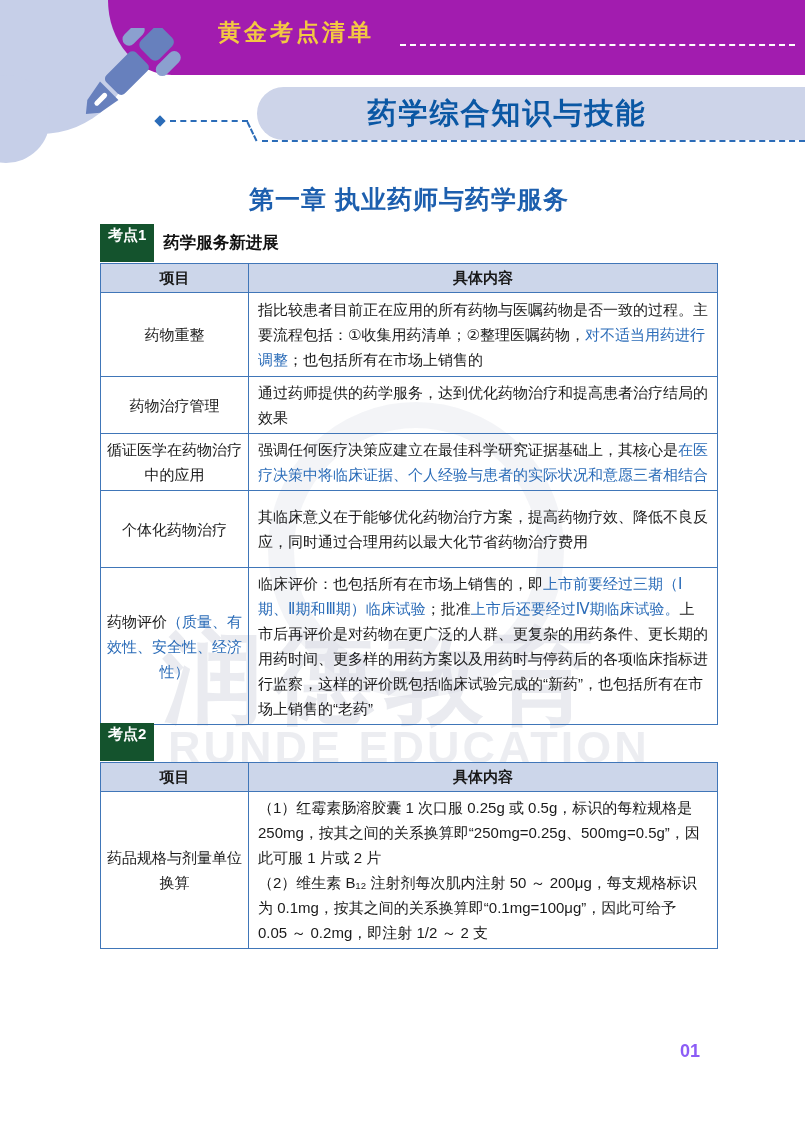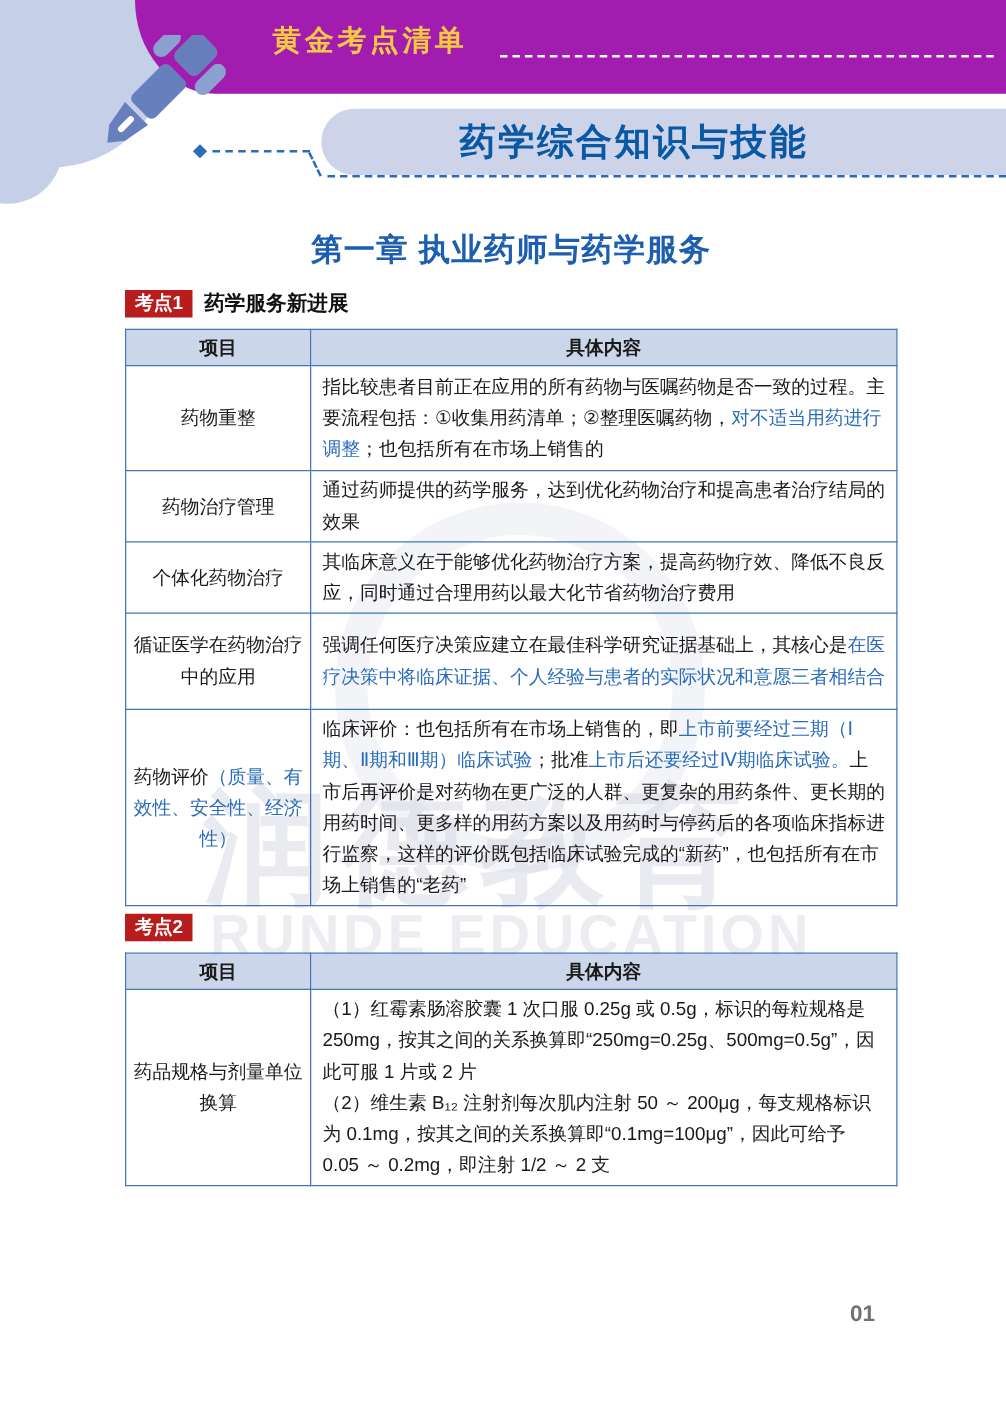--- a/index.html
+++ b/index.html
@@ -36,41 +36,41 @@
   
   .watermark{position:absolute;z-index:0;pointer-events:none;color:#c9cdd8;font-weight:bold;}
   .wm-cn{left:163px;top:612px;font-size:100px;letter-spacing:10px;opacity:.38;}
   .wm-en{left:168px;top:722px;font-size:45px;letter-spacing:3px;opacity:.34;}
   .wm-ring{position:absolute;left:268px;top:402px;width:244px;height:244px;border-radius:50%;
     border:26px solid #d3d8e3;opacity:.28;z-index:0;pointer-events:none;}
   
   .content{position:absolute;left:100px;width:618px;z-index:1;}
   .chapter{top:183px;text-align:center;font-size:25px;font-weight:bold;color:#1d5fae;letter-spacing:1px;}
   .section-head{display:flex;align-items:center;height:26px;margin-bottom:7px;}
-  .badge{background:#b91c1c;color:#ffffff;font-size:15px;font-weight:bold;padding:3px 8px 4px 8px;line-height:1;}
+  .badge{background:#14532d;color:#ffffff;font-size:15px;font-weight:bold;padding:3px 8px 20px 8px;line-height:1;}
   .section-label{margin-left:9px;font-size:16.5px;font-weight:bold;color:#111111;}
   #section-1{top:230px;}
   #section-2{top:729px;}
   table{border-collapse:collapse;width:618px;table-layout:fixed;background:transparent;}
   col.c1{width:148px;}
   th,td{border:1.6px solid #4076b8;font-size:15px;overflow:hidden;}
   th{background:#ccd6ea;height:28px;font-weight:bold;color:#1a1a1a;text-align:center;padding:0;}
   td{vertical-align:middle;line-height:25px;padding:3px 9px;}
   td.col-item{text-align:center;padding:3px 4px;}
   td.col-content p{margin:0;}
   .hl{color:#2b6cb8;}
   
   .tbl-0 tbody tr:nth-child(1) td{height:77px;}
   .tbl-0 tbody tr:nth-child(2) td{height:48px;}
   .tbl-0 tbody tr:nth-child(3) td{height:50px;}
   .tbl-0 tbody tr:nth-child(4) td{height:70px;}
   .tbl-0 tbody tr:nth-child(5) td{height:48px;}
   .tbl-0 tbody tr:nth-child(6) td{height:140px;}
   .tbl-1 tbody tr:nth-child(1) td{height:142px;}
-  .footer-num{position:absolute;left:680px;top:1041px;font-size:18px;font-weight:bold;color:#737373;z-index:1;text-align:center;}
+  .footer-num{position:absolute;left:680px;top:1041px;font-size:18px;font-weight:bold;color:#8b5cf6;z-index:1;text-align:center;}
 </style>
 </head>
 <body>
 
 <div class="circle circle-big"></div>
 <div class="circle circle-small"></div>
 
 <div class="banner-light">
   <div class="title">药学综合知识与技能</div>
 </div>
@@ -124,29 +124,29 @@
             <p><span>指比较患者目前正在应用的所有药物与医嘱药物是否一致的过程。主要流程包括：①收集用药清单；②整理医嘱药物，</span><span class="hl">对不适当用药进行调整</span><span>；也包括所有在市场上销售的</span></p>
           </td>
         </tr>
         <tr>
           <td class="col-item"><span>药物治疗管理</span></td>
           <td class="col-content">
             <p><span>通过药师提供的药学服务，达到优化药物治疗和提高患者治疗结局的效果</span></p>
           </td>
         </tr>
         <tr>
+          <td class="col-item"><span>循证医学在药物治疗中的应用</span></td>
+          <td class="col-content">
+            <p><span>强调任何医疗决策应建立在最佳科学研究证据基础上，其核心是</span><span class="hl">在医疗决策中将临床证据、个人经验与患者的实际状况和意愿三者相结合</span></p>
+          </td>
+        </tr>
+        <tr>
           <td class="col-item"><span>个体化药物治疗</span></td>
           <td class="col-content">
             <p><span>其临床意义在于能够优化药物治疗方案，提高药物疗效、降低不良反应，同时通过合理用药以最大化节省药物治疗费用</span></p>
-          </td>
-        </tr>
-        <tr>
-          <td class="col-item"><span>循证医学在药物治疗中的应用</span></td>
-          <td class="col-content">
-            <p><span>强调任何医疗决策应建立在最佳科学研究证据基础上，其核心是</span><span class="hl">在医疗决策中将临床证据、个人经验与患者的实际状况和意愿三者相结合</span></p>
           </td>
         </tr>
         <tr>
           <td class="col-item"><span>药物评价</span><span class="hl">（质量、有效性、安全性、经济性）</span></td>
           <td class="col-content">
             <p><span>临床评价：也包括所有在市场上销售的，即</span><span class="hl">上市前要经过三期（Ⅰ期、Ⅱ期和Ⅲ期）临床试验</span><span>；批准</span><span class="hl">上市后还要经过Ⅳ期临床试验。</span><span>上市后再评价是对药物在更广泛的人群、更复杂的用药条件、更长期的用药时间、更多样的用药方案以及用药时与停药后的各项临床指标进行监察，这样的评价既包括临床试验完成的“新药”，也包括所有在市场上销售的“老药”</span></p>
           </td>
         </tr>
       </tbody>
   </table>

